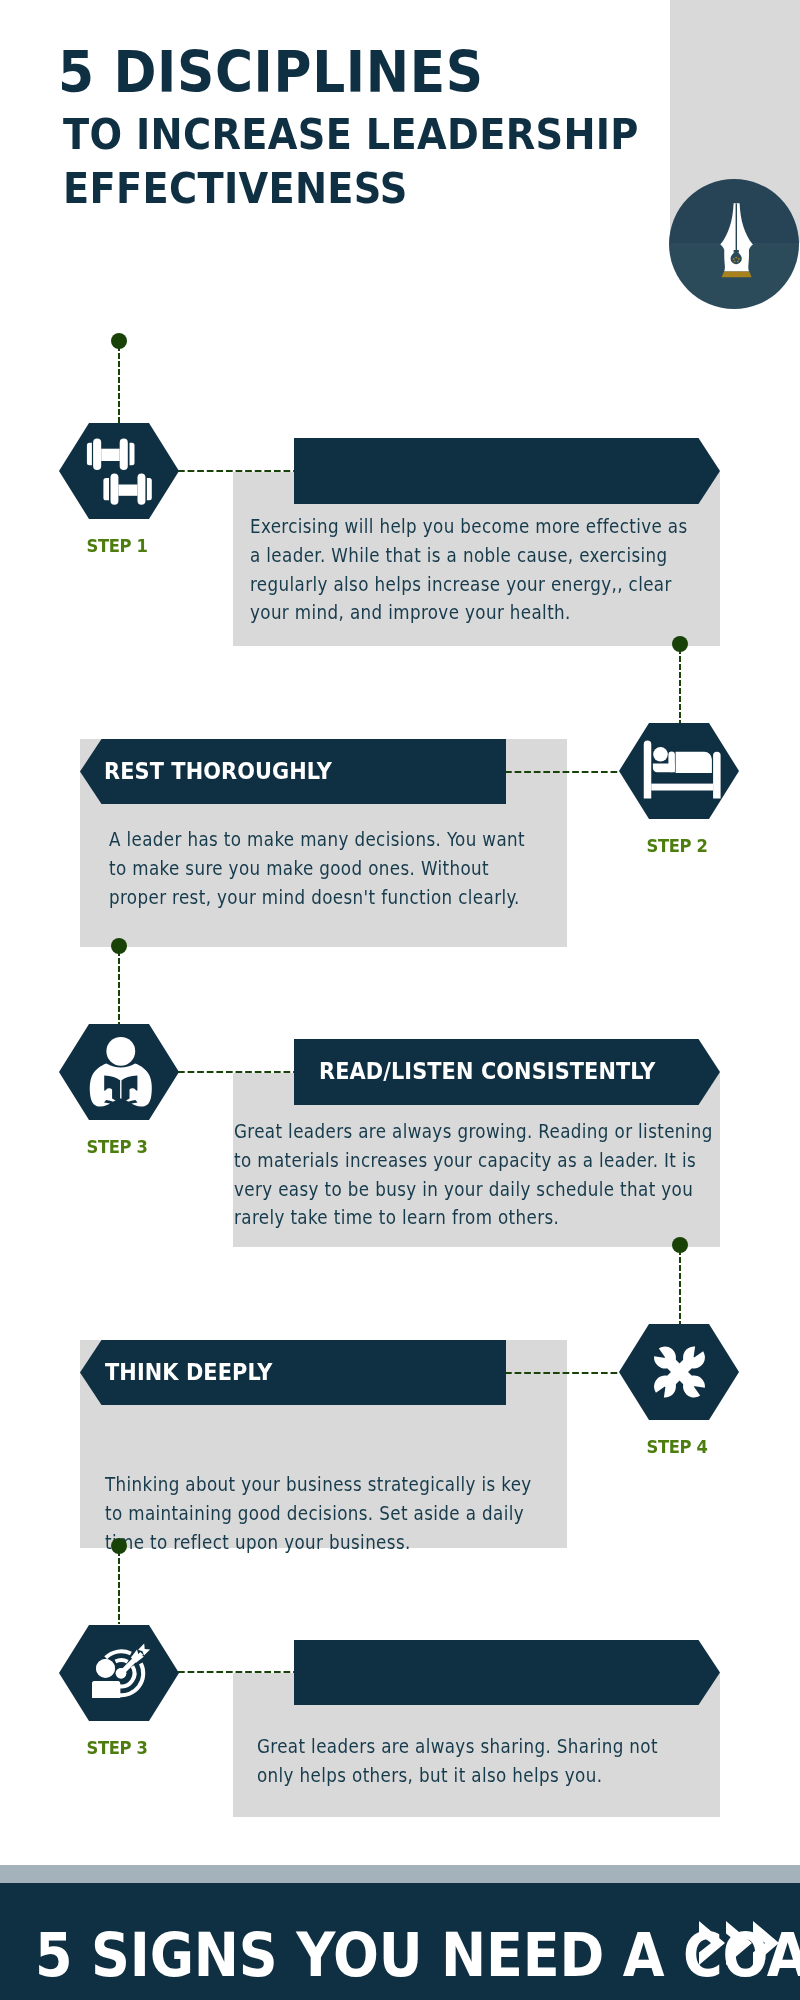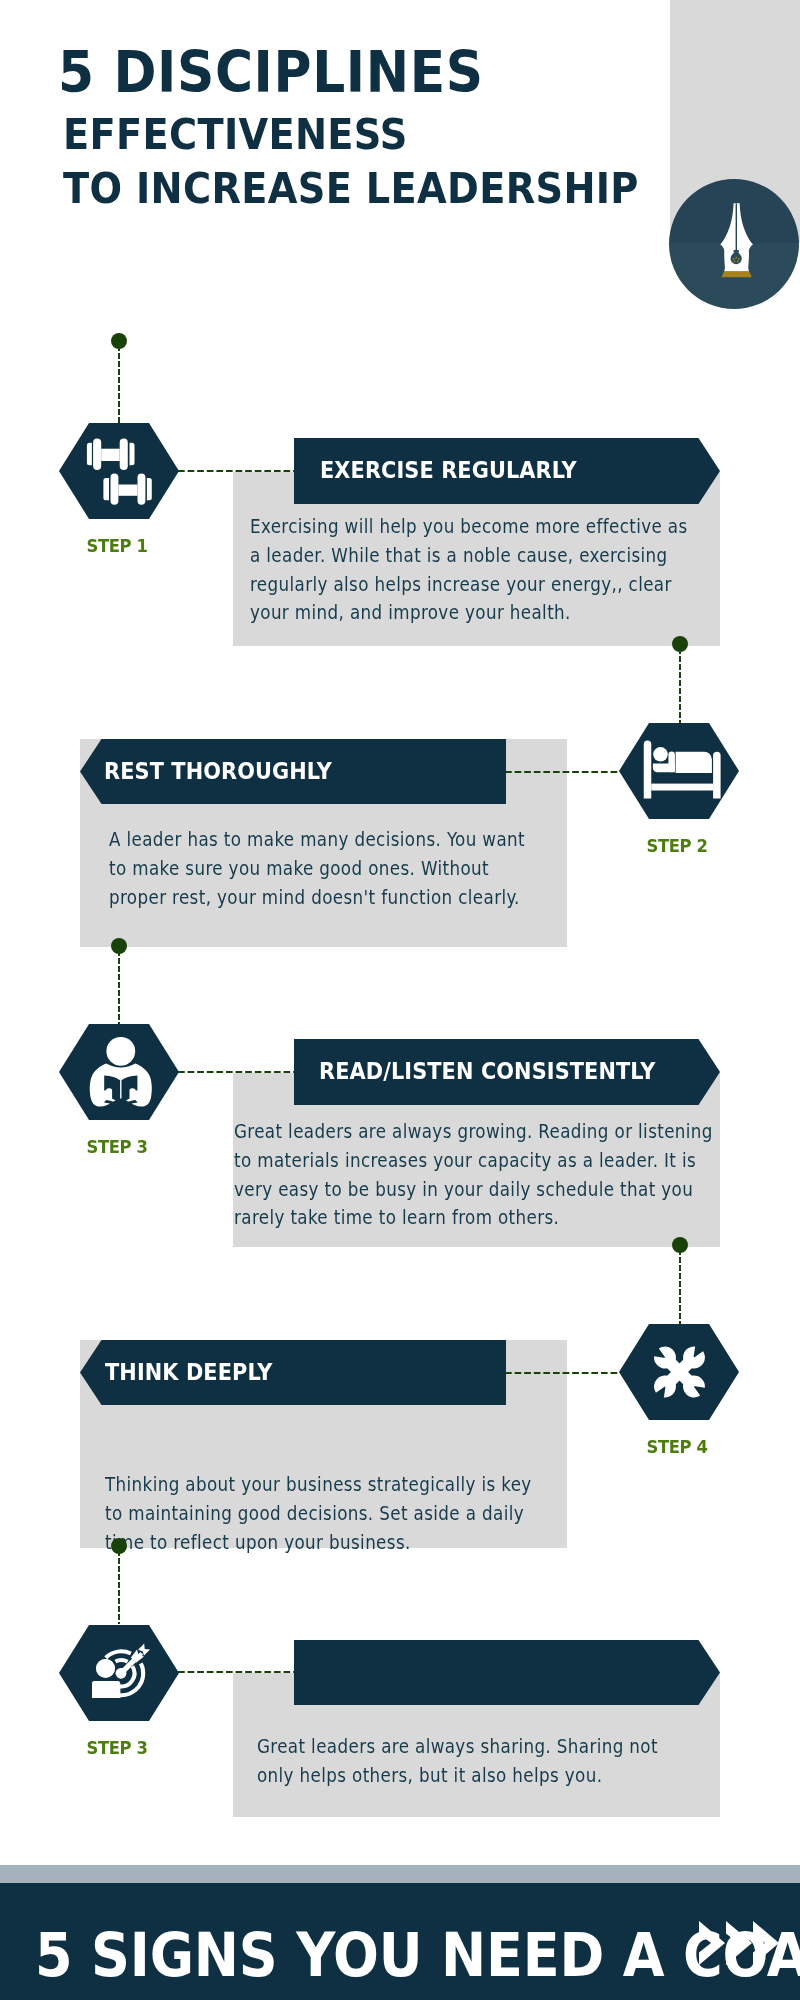--- a/index.html
+++ b/index.html
@@ -69,22 +69,22 @@
         <circle cx="69.8" cy="79.9" r="0.95"></circle>
           <circle cx="65.6" cy="82.4" r="0.95"></circle>
         <circle cx="68.8" cy="82.4" r="0.95"></circle>
       </g>
       <path d="M55.0 92.6 L80.2 92.6 L82.7 98.2 L52.5 98.2 Z" fill="#A8801C"></path>
     </svg>
   </div>
 
   <div class="title">
     <div class="t1">5 DISCIPLINES</div>
+    <div class="t2">TO INCREASE LEADERSHIP</div>
     <div class="t2">EFFECTIVENESS</div>
-    <div class="t2">TO INCREASE LEADERSHIP</div>
   </div>
 
 
   <div class="dash-v" style="left:118px;top:345px;height:79px;"></div>
   <div class="dot" style="left:111px;top:333px;"></div>
 
   <div class="graybox" style="left:233px;top:472px;width:487px;height:174px;"></div>
   <div class="dash-h" style="left:178px;top:470px;width:118px;"></div>
 
   <div class="hexwrap" style="left:59px;top:423px;width:120px;height:96px;">
@@ -104,21 +104,20 @@
       </g>
     </svg>
   </div>
   <div class="steplabel" style="left:47px;top:535px;width:140px;">STEP 1</div>
 
   <div class="bar" style="left:294px;top:438px;width:426px;height:66px;">
     <svg width="426" height="66" viewBox="0 0 426 66">
       <polygon points="0,0 404.5,0 426,33 404.5,66 0,66" fill="#0F2F42"></polygon>
     </svg>
   </div>
-  <div class="bartext" style="left:320px;top:456px;">EXERCISE REGULARLY</div>
   <div class="body" style="left:250px;top:513px;width:446px;">Exercising will help you become more effective as a leader. While that is a noble cause, exercising regularly also helps increase your energy,, clear your mind, and improve your health.</div>
 
   <div class="dot" style="left:672px;top:636px;"></div>
   <div class="dash-v" style="left:679px;top:648px;height:76px;"></div>
 
   <div class="graybox" style="left:80px;top:739px;width:487px;height:208px;"></div>
   <div class="dash-h" style="left:505px;top:771px;width:117px;"></div>
 
   <div class="hexwrap" style="left:619px;top:723px;width:120px;height:96px;">
     <svg class="hex" width="120" height="96" viewBox="0 0 120 96">

